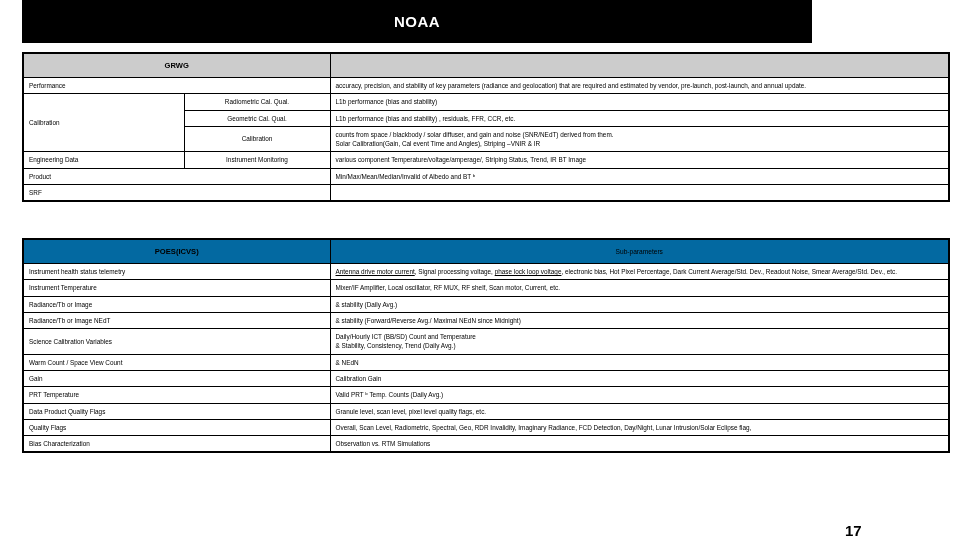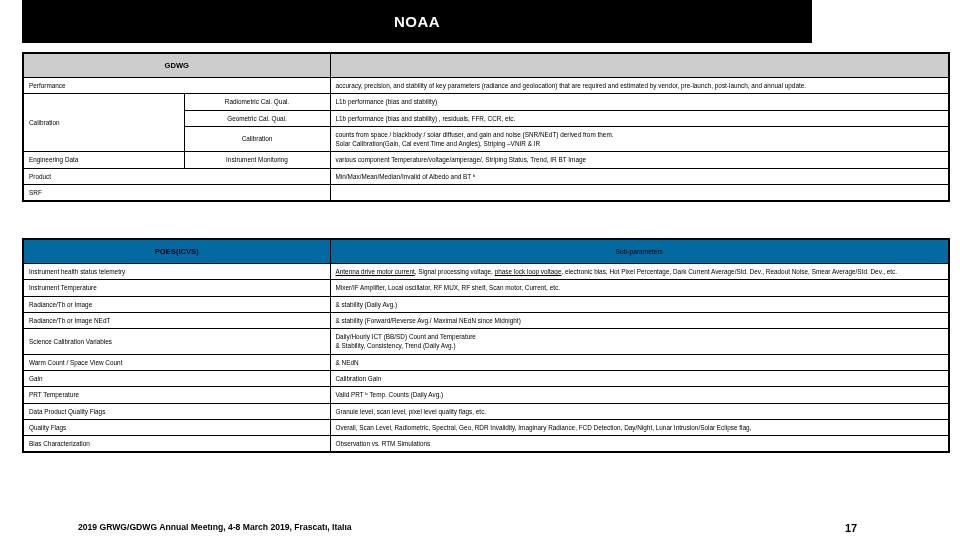--- a/index.html
+++ b/index.html
@@ -92,40 +92,40 @@
     left: 78px;
     top: -2px;
     font-size: 8.6px;
     font-weight: bold;
     white-space: nowrap;
   }
   .footer-page {
     position: absolute;
     left: 845px;
     top: -2px;
-    font-size: 11px;
+    font-size: 15px;
     font-weight: bold;
   }
 </style>
 </head>
 <body>
 
 <div class="banner">
   <span class="banner-title">NOAA</span>
 </div>
 
 <table class="tbl" id="goes-table">
   <colgroup>
     <col class="c-label">
       <col class="c-sub">
       <col class="c-desc">
   </colgroup>
   <tbody>
       <tr>
-        <td class="hdr hdr-gray" colspan="2">GDWG</td>
+        <td class="hdr hdr-gray" colspan="2">GRWG</td>
         <td class="hdr hdr-gray"></td>
       </tr>
       <tr>
         <td colspan="2">Performance</td>
         <td>accuracy, precision, and stability of key parameters (radiance and geolocation) that are required and estimated by vendor, pre-launch, post-launch, and annual update.</td>
       </tr>
       <tr>
         <td rowspan="3">Calibration</td>
         <td style="text-align: center;">Radiometric Cal. Qual.</td>
         <td>L1b performance (bias and stability)</td>
@@ -205,15 +205,14 @@
         <td>Overall, Scan Level, Radiometric, Spectral, Geo, RDR Invalidity, Imaginary Radiance, FCD Detection, Day/Night, Lunar Intrusion/Solar Eclipse flag,</td>
       </tr>
       <tr>
         <td>Bias Characterization</td>
         <td>Observation vs. RTM Simulations</td>
       </tr>
     </tbody>
 </table>
 
 <div class="footer">
-  <span class="footer-text">2019 GRWG/GDWG Annual Meeting, 4-8 March 2019, Frascati, Italia</span>
   <span class="footer-page">17</span>
 </div>
 
 </body></html>

